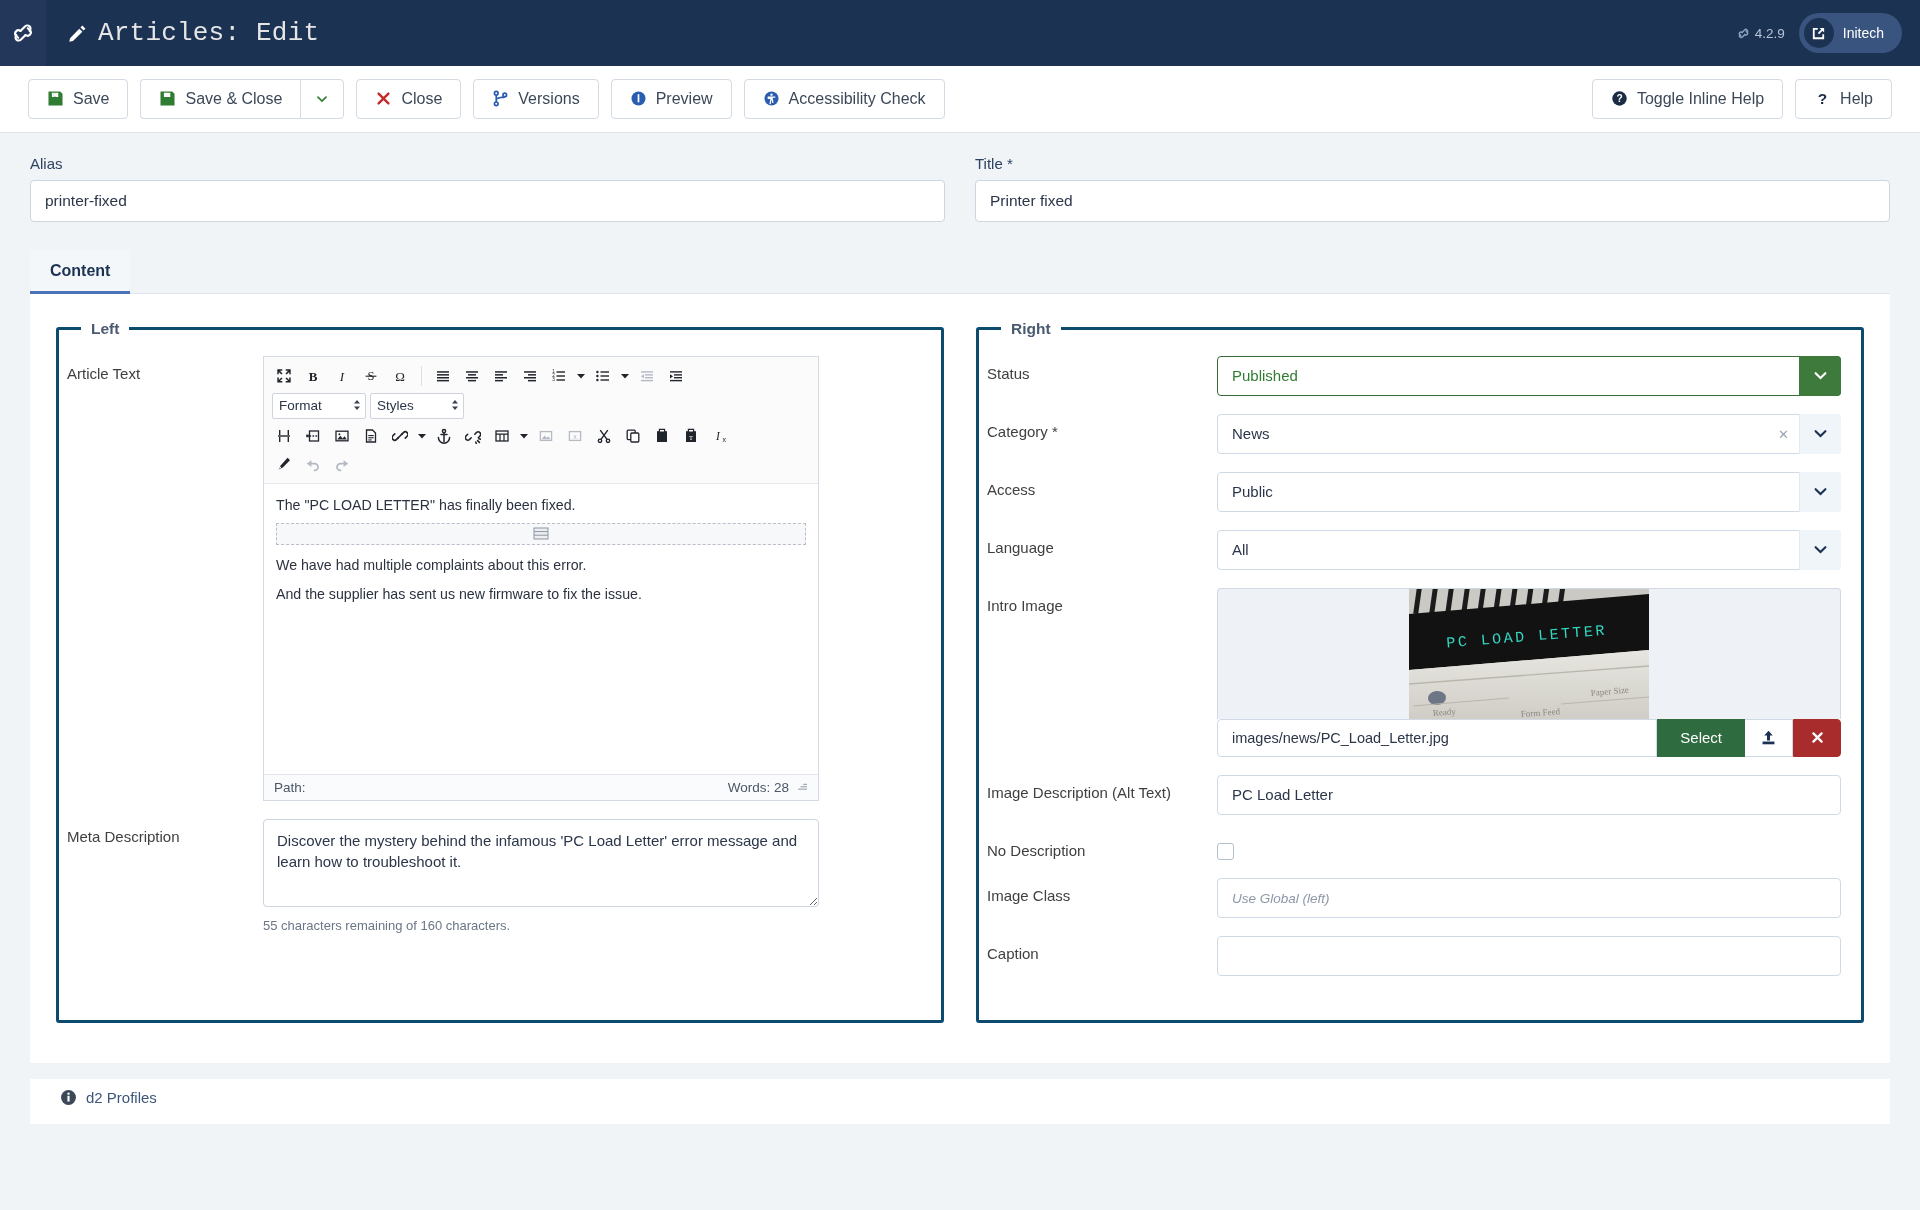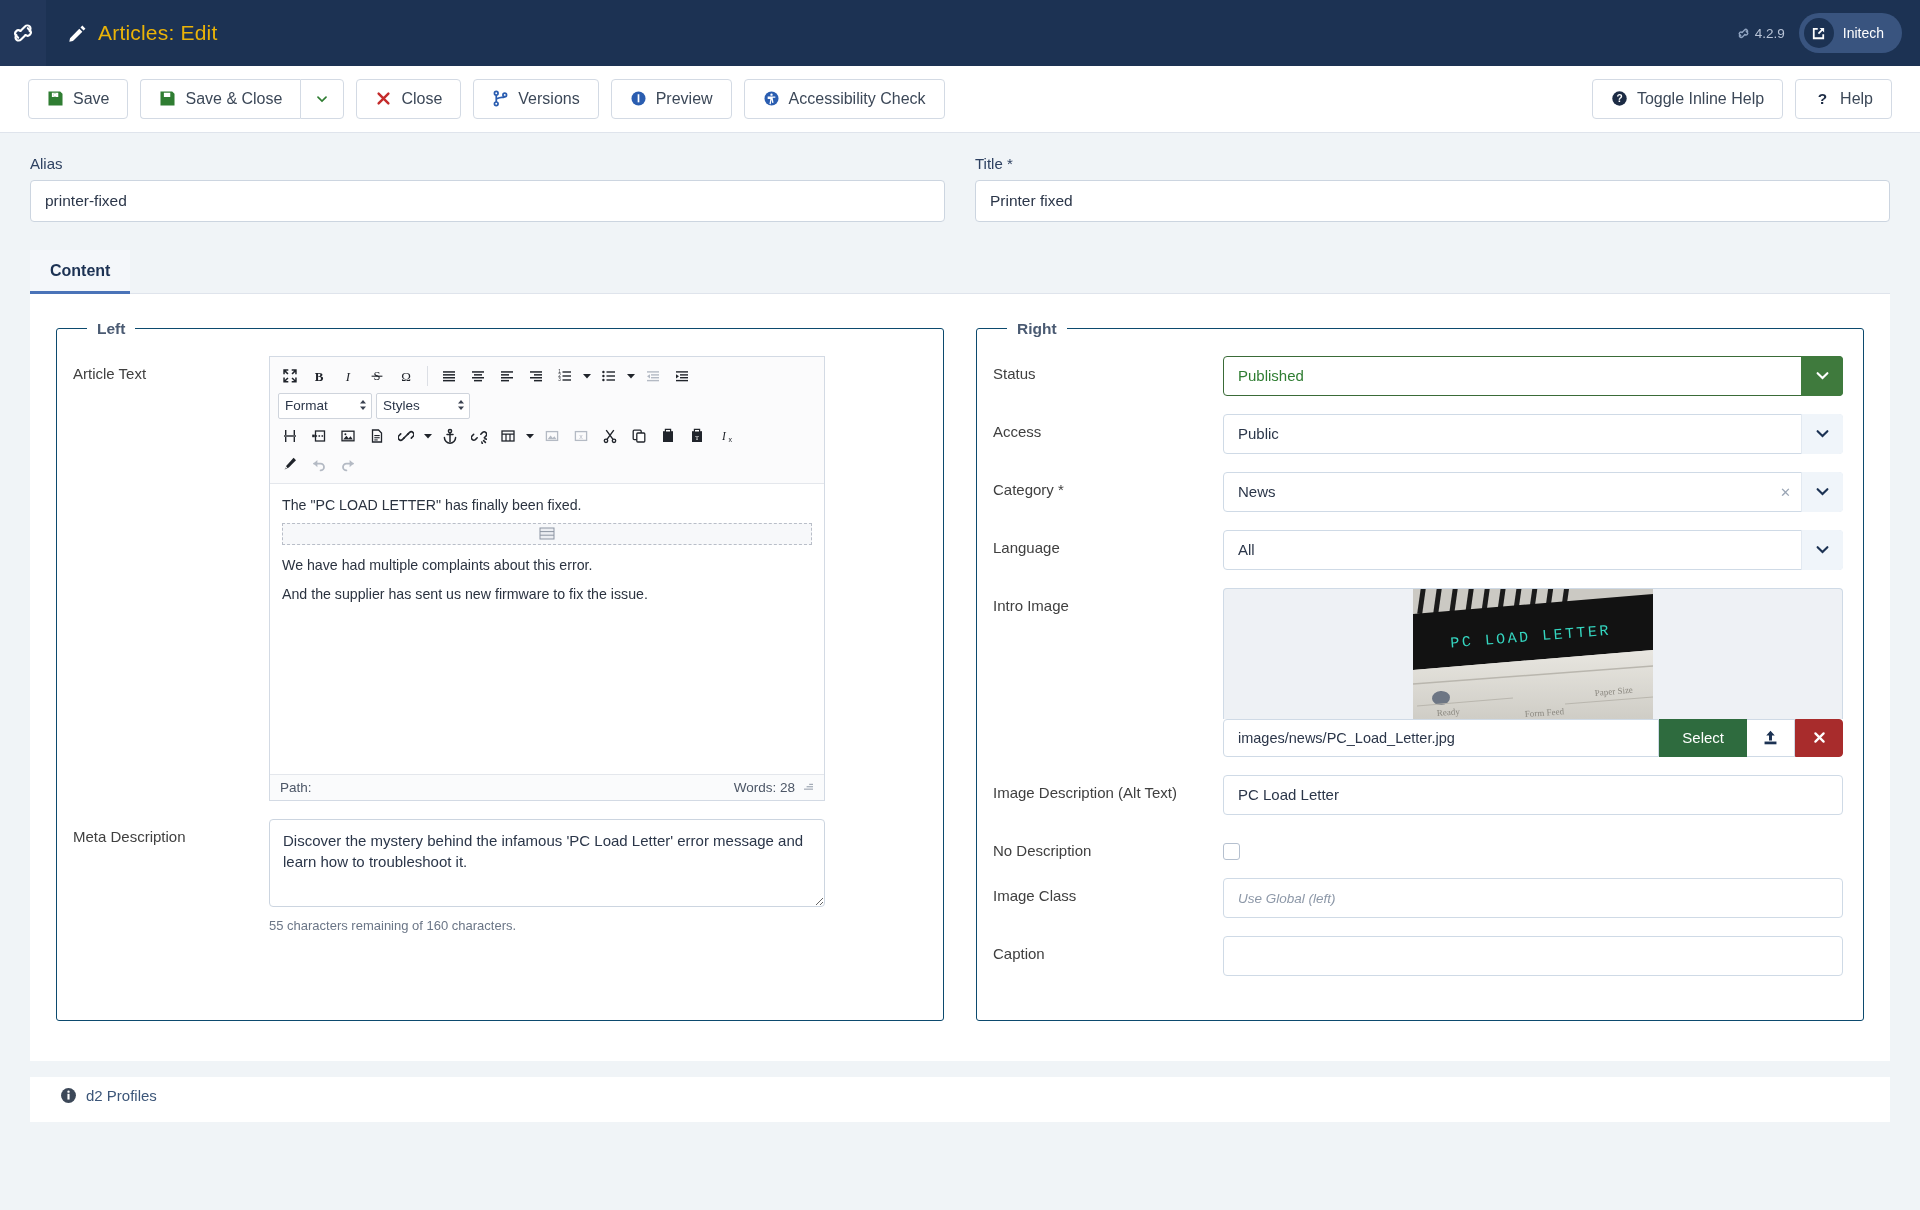--- a/index.html
+++ b/index.html
@@ -27,21 +27,21 @@
     display: flex; align-items: center; justify-content: center;
     flex: 0 0 46px;
   }
   .joomla-logo { width: 24px; height: 24px; display:block; }
   .page-head {
     display: flex; align-items: center; gap: 11px;
     margin-left: 22px;
   }
   .page-head .pencil { width: 19px; height: 19px; display:block; }
   .page-head-title {
-    color: #eab308; font-size: 21px; font-weight: 400; letter-spacing: .2px;
+    color: #e5e5e5; font-size: 26px; font-weight: 400; letter-spacing: .2px; font-family: Liberation Mono, monospace;
   }
   .topbar-right {
     margin-left: auto; display: flex; align-items: center; gap: 14px;
     padding-right: 18px;
   }
   .version-chip {
     display: flex; align-items: center; gap: 5px;
     color: #b7c3d6; font-size: 13.5px;
   }
   .version-chip svg { width: 13px; height: 13px; display:block; }
@@ -124,23 +124,23 @@
   }
 
   
   .panel {
     background: #fff;
     margin: 0 30px;
     padding: 26px 26px 40px 26px;
     display: flex; gap: 32px;
   }
   fieldset.box {
-    border: 1px solid #0c4a6e;
+    border: 3px solid #0c4a6e;
     border-radius: 3px;
-    margin: 0; padding: 18px 20px 26px 16px;
+    margin: 0; padding: 18px 20px 26px 8px;
     flex: 1 1 0;
     min-width: 0;
   }
   fieldset.box > legend {
     font-size: 15.5px; font-weight: bold; color: #4a5a72;
     padding: 0 10px; margin-left: 14px;
   }
   .form-row {
     display: flex; align-items: flex-start;
     margin-bottom: 18px;
@@ -855,39 +855,39 @@
           <div class="sel-arrow-box published">
             <svg width="17" height="17" viewBox="0 0 16 16">
               <path fill="none" stroke="#ffffff" stroke-width="2" stroke-linecap="round" d="M3.4 5.8 8 10.4l4.6-4.6"></path>
             </svg>
           </div>
         </div>
       </div>
     </div>
 
     <div class="form-row">
-      <div class="lbl">Access</div>
+      <div class="lbl">Category *</div>
       <div class="ctl">
         <div class="sel-wrap">
-          <div class="sel-field">Public</div>
+          <div class="sel-field choices">News</div>
+          <span class="clear-x">✕</span>
           <div class="sel-arrow-box">
             <svg width="17" height="17" viewBox="0 0 16 16">
               <path fill="none" stroke="#1c3253" stroke-width="2" stroke-linecap="round" d="M3.4 5.8 8 10.4l4.6-4.6"></path>
             </svg>
           </div>
         </div>
       </div>
     </div>
 
     <div class="form-row">
-      <div class="lbl">Category *</div>
+      <div class="lbl">Access</div>
       <div class="ctl">
         <div class="sel-wrap">
-          <div class="sel-field choices">News</div>
-          <span class="clear-x">✕</span>
+          <div class="sel-field">Public</div>
           <div class="sel-arrow-box">
             <svg width="17" height="17" viewBox="0 0 16 16">
               <path fill="none" stroke="#1c3253" stroke-width="2" stroke-linecap="round" d="M3.4 5.8 8 10.4l4.6-4.6"></path>
             </svg>
           </div>
         </div>
       </div>
     </div>
 
     <div class="form-row">

